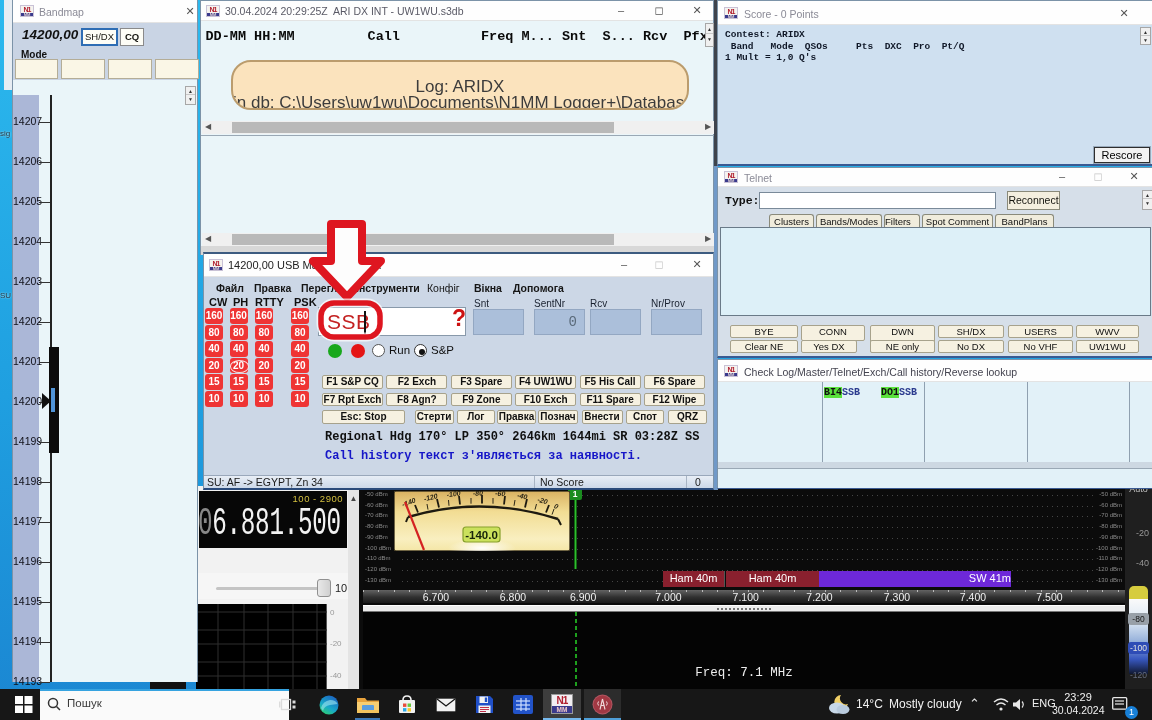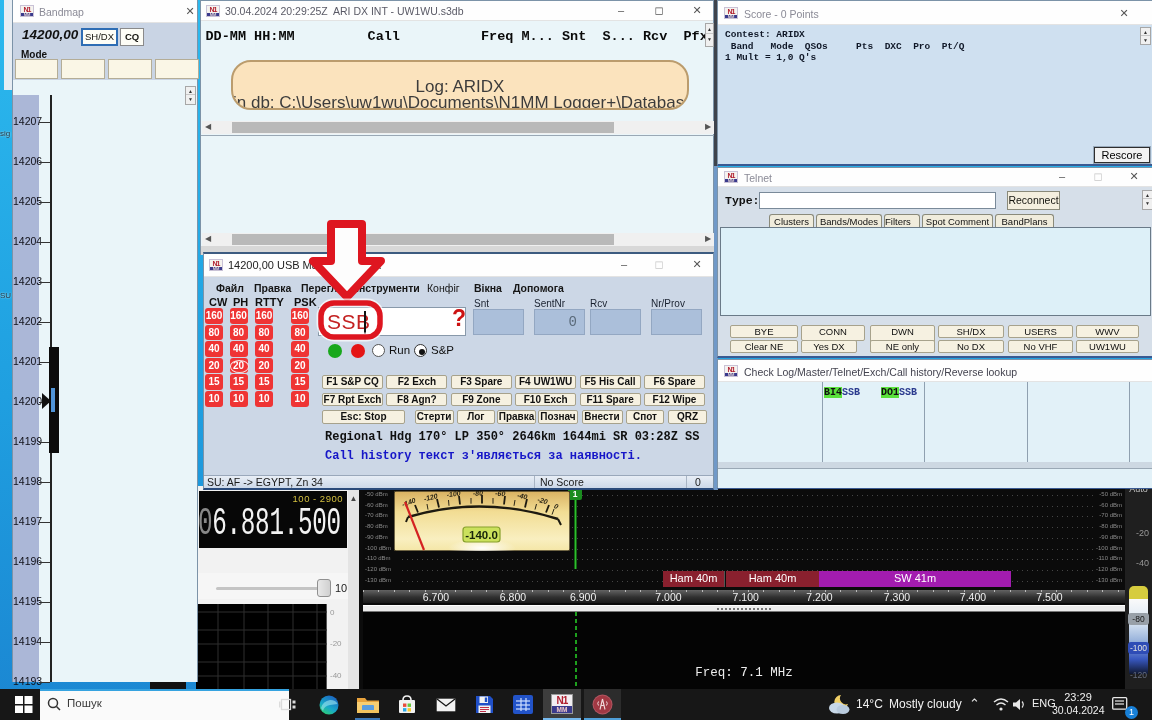--- a/index.html
+++ b/index.html
@@ -89,21 +89,21 @@
       <div class="dbl" style="left:169px;top:80.04px">-120 dBm</div>
       <div class="dbl" style="left:880px;top:80.04px;width:46px;text-align:right">-120 dBm</div>
       <div class="dotl" style="left:206px;top:84.04px;width:692px"></div>
       <div class="dbl" style="left:169px;top:90.76px">-130 dBm</div>
       <div class="dbl" style="left:880px;top:90.76px;width:46px;text-align:right">-130 dBm</div>
       <div class="dotl" style="left:206px;top:94.76px;width:692px"></div>
     </div>
 
  <div class="abs" style="left:467px;top:84.5px;width:62px;height:16px;background:#89202e;border-right:1px solid #555;color:#fff;font-size:11px;text-align:center;line-height:15px">Ham 40m</div>
  <div class="abs" style="left:530px;top:84.5px;width:93px;height:16px;background:#89202e;color:#fff;font-size:11px;text-align:center;line-height:15px">Ham 40m</div>
- <div class="abs" style="left:623px;top:84.5px;width:192px;height:16px;background:#a21caf;color:#fff;font-size:11px;text-align:center;line-height:15px">SW 41m</div>
+ <div class="abs" style="left:623px;top:84.5px;width:192px;height:16px;background:#6d28d9;color:#fff;font-size:11px;text-align:right;line-height:15px">SW 41m</div>
 
  <div class="abs" style="left:167px;top:104px;width:762px;height:13px;background:linear-gradient(180deg,#636363,#303030 55%,#1a1a1a)">
    <div class="abs" style="left:0;top:0;width:762px;height:2px;background:repeating-linear-gradient(90deg,#bbb 0,#bbb 1px,transparent 1px,transparent 15.4px)"></div>
  </div>
  <div id="fscale">
       <div class="abs" style="left:220px;top:105px;width:40px;text-align:center;font-size:10.5px;color:#f0f0f0">6.700</div>
       <div class="abs" style="left:297px;top:105px;width:40px;text-align:center;font-size:10.5px;color:#f0f0f0">6.800</div>
       <div class="abs" style="left:374px;top:105px;width:40px;font-size:10.5px;color:#f0f0f0">6.900</div>
       <div class="abs" style="left:452.5px;top:105px;width:40px;text-align:center;font-size:10.5px;color:#f0f0f0">7.000</div>
       <div class="abs" style="left:529.7px;top:105px;width:40px;text-align:center;font-size:10.5px;color:#f0f0f0">7.100</div>

